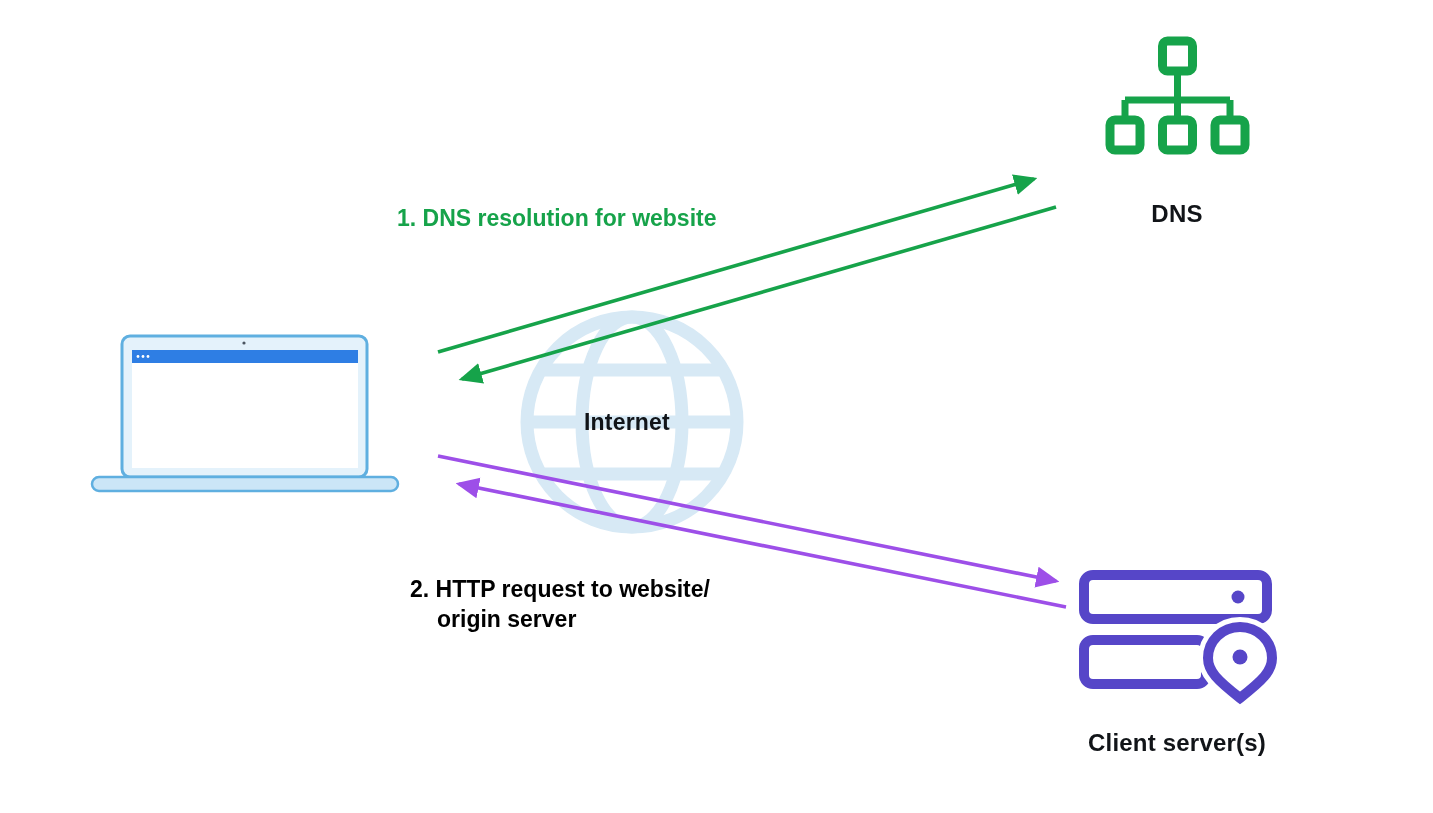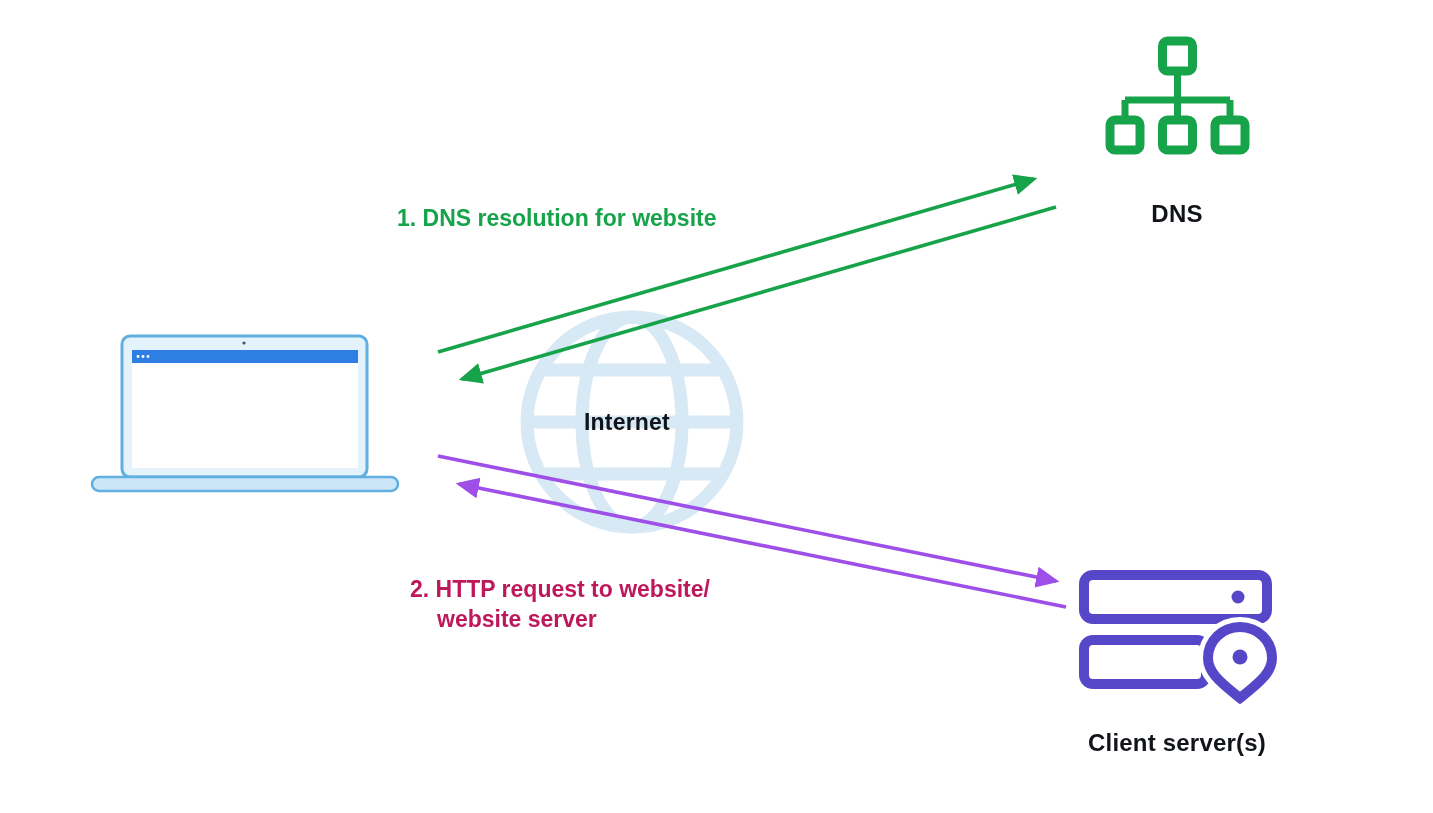--- a/index.html
+++ b/index.html
@@ -20,21 +20,21 @@
     letter-spacing:.2px;
   }
   .flow-label{
     position:absolute;
     font-weight:700;
     font-size:23px;
     line-height:30px;
     white-space:nowrap;
   }
   .flow-label.green{color:#16A34A;}
-  .flow-label.purple{color:#be185d;}
+  .flow-label.purple{color:#000000;}
   .flow-label .line2{display:block;padding-left:27px;}
   svg{display:block;}
 </style>
 </head>
 <body>
 
 <div id="canvas">
 
   <svg class="abs" style="left:513px;top:303px;" width="238" height="238" viewBox="0 0 238 238" aria-hidden="true">
     <g stroke="#D7E9F5" stroke-width="13" fill="none" stroke-linecap="round">
@@ -96,21 +96,21 @@
     <line x1="438" y1="352" x2="1034" y2="179" stroke="#16A34A" stroke-width="3.6" marker-end="url(#head-green)"></line>
     <line x1="1056" y1="207" x2="462" y2="379" stroke="#16A34A" stroke-width="3.6" marker-end="url(#head-green)"></line>
     <line x1="438" y1="456" x2="1056" y2="581" stroke="#9D4FE8" stroke-width="3.6" marker-end="url(#head-purple)"></line>
     <line x1="1066" y1="607" x2="459" y2="484" stroke="#9D4FE8" stroke-width="3.6" marker-end="url(#head-purple)"></line>
   </svg>
 
   <div class="flow-label green" style="left:397px;top:203px;">1. DNS resolution for website</div>
 
   <div class="flow-label purple" style="left:410px;top:574px;">
     <span class="line1">2. HTTP request to website/</span>
-    <span class="line2">website server</span>
+    <span class="line2">origin server</span>
   </div>
 
 
   <div class="node-label" style="left:532px;top:409px;width:190px;font-size:23px;">Internet</div>
 
   <div class="node-label" style="left:1087px;top:200px;width:180px;">DNS</div>
 
   <div class="node-label" style="left:1057px;top:729px;width:240px;">Client server(s)</div>
 
 </div>

